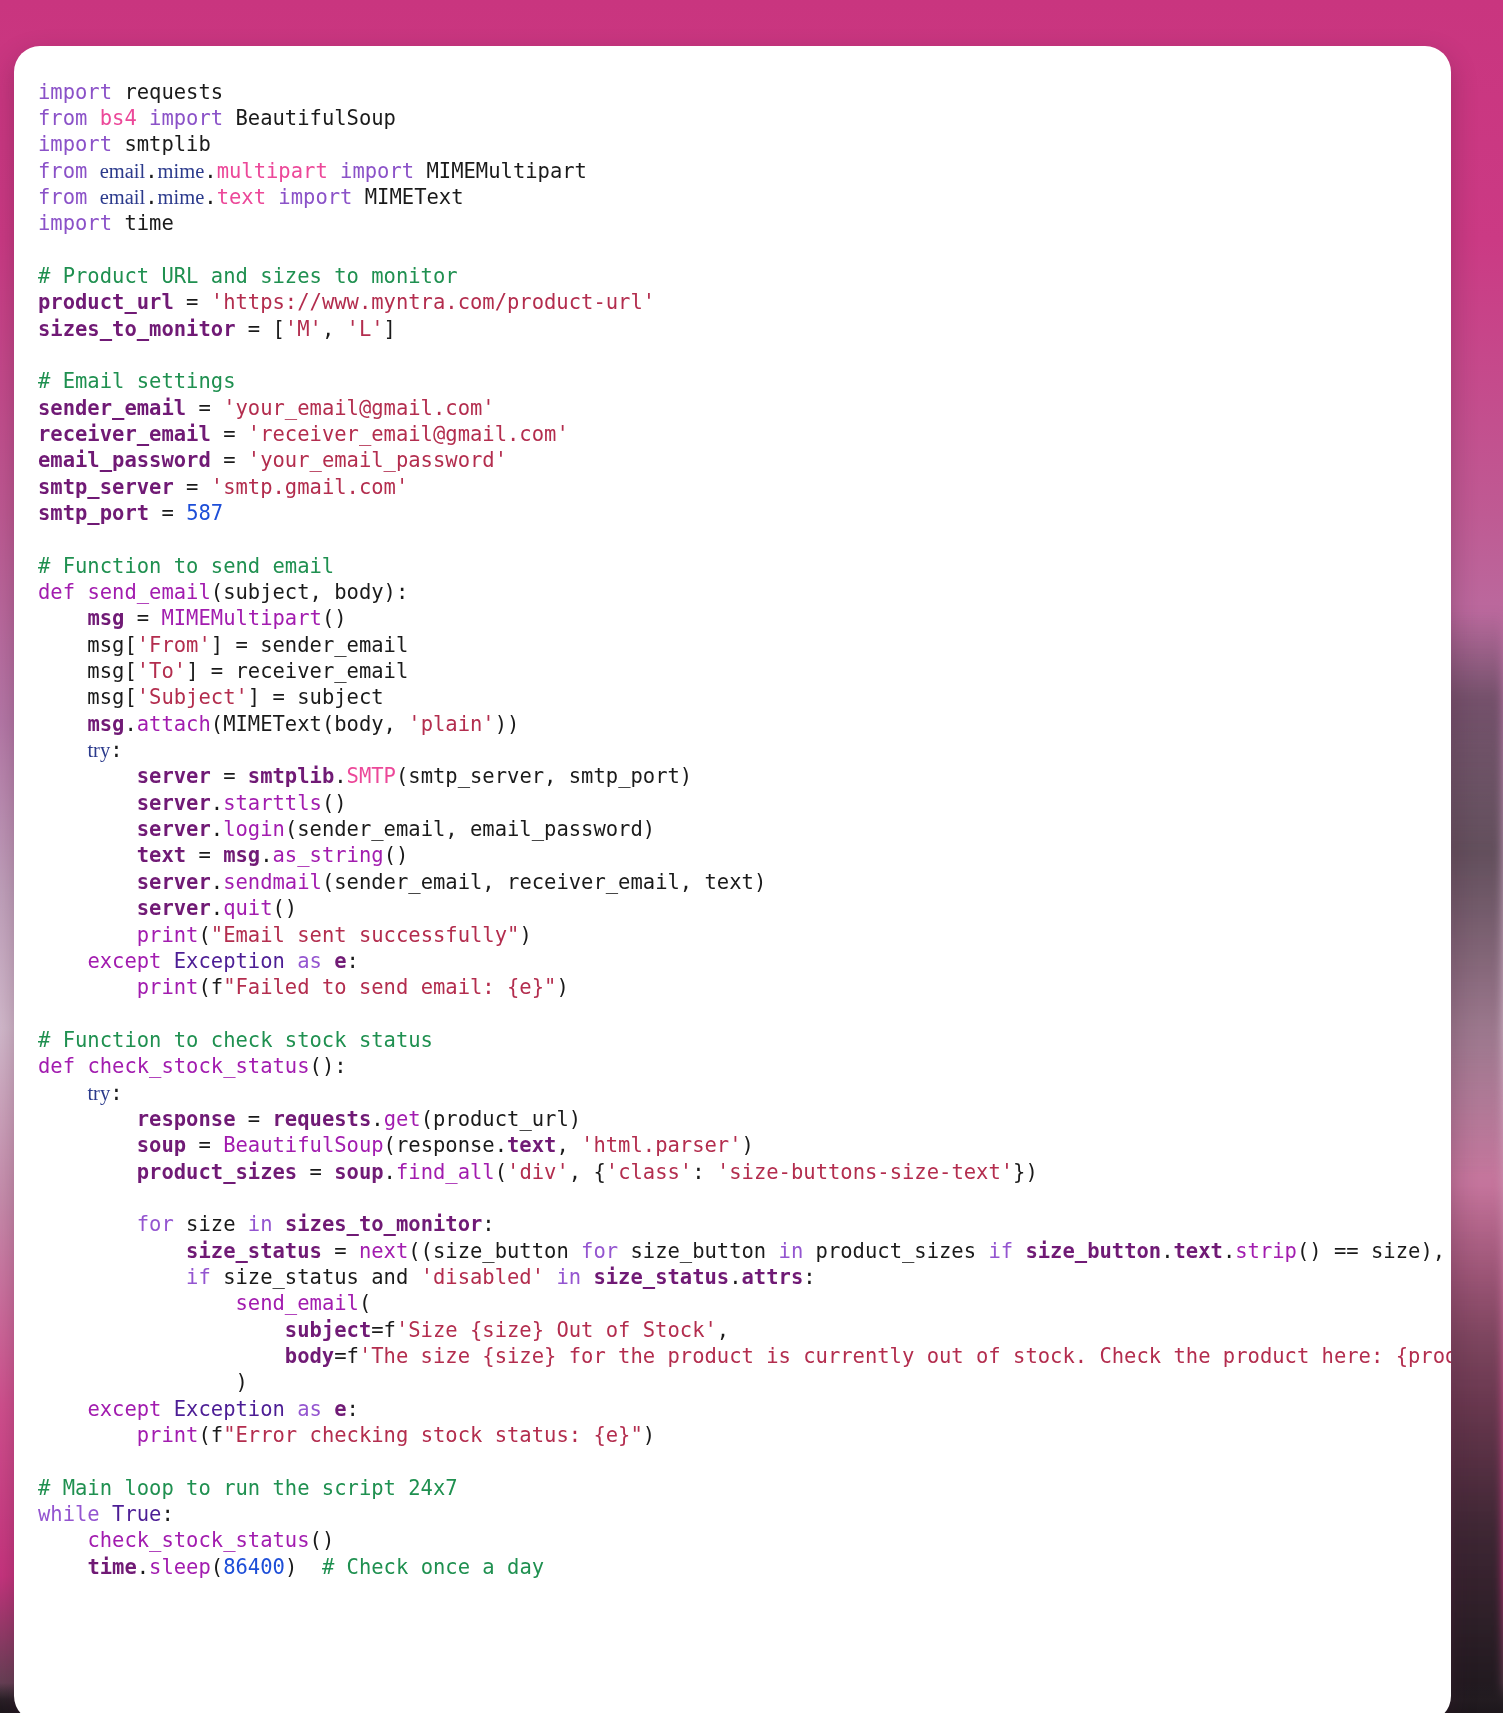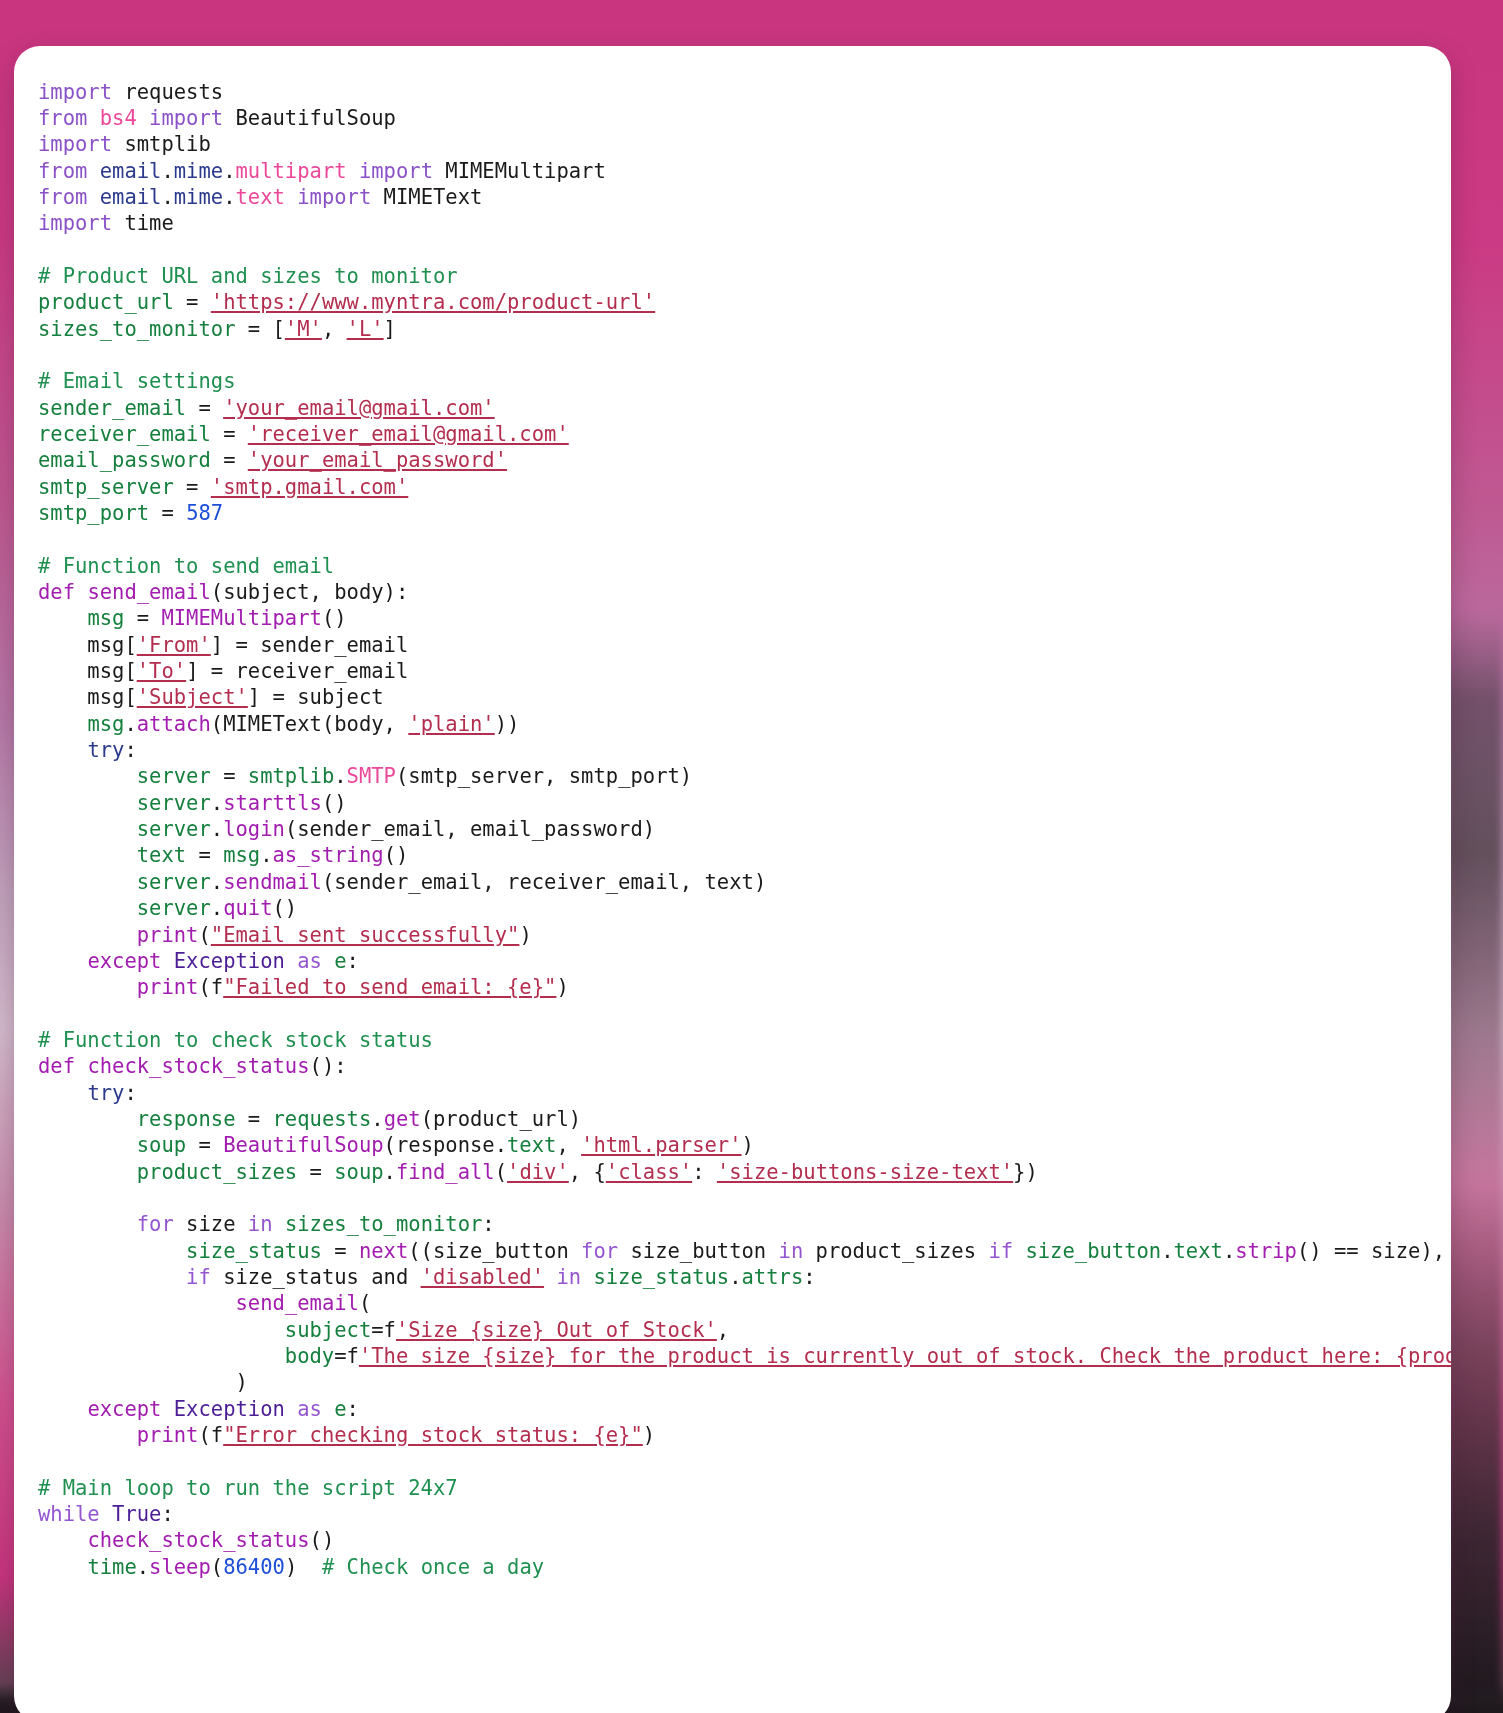--- a/index.html
+++ b/index.html
@@ -111,26 +111,26 @@
     white-space: pre;
     letter-spacing: 0px;
     -webkit-font-smoothing: antialiased;
   }
   .ln { display: block; height: 26.35px; }
   .ln.blank { }
 
   
   .kw   { color: #8b52c8; }            
   .kw2  { color: #9455d0; }            
-  .mod  { color: #2b3a8c; }            
-  .var  { color: #15803d; }            
+  .mod  { color: #2b3a8c; font-family: Liberation Serif, serif; }            
+  .var  { color: #701a75; font-weight: bold; }            
   .sub  { color: #ec4899; }            
   .fn   { color: #a21caf; }            
   .cls  { color: #4c1d95; text-align: center; }            
-  .str  { color: #b32d4e; text-decoration: underline; }            
+  .str  { color: #b32d4e; }            
   .com  { color: #1f9050; }            
   .num  { color: #1d4ed8; }            
   .pl   { color: #1a1a1a; }            
 </style>
 </head>
 <body>
 
 <div id="backdrop"></div>
 <div id="backdrop-right"></div>
 <div id="backdrop-right-dark"></div>

